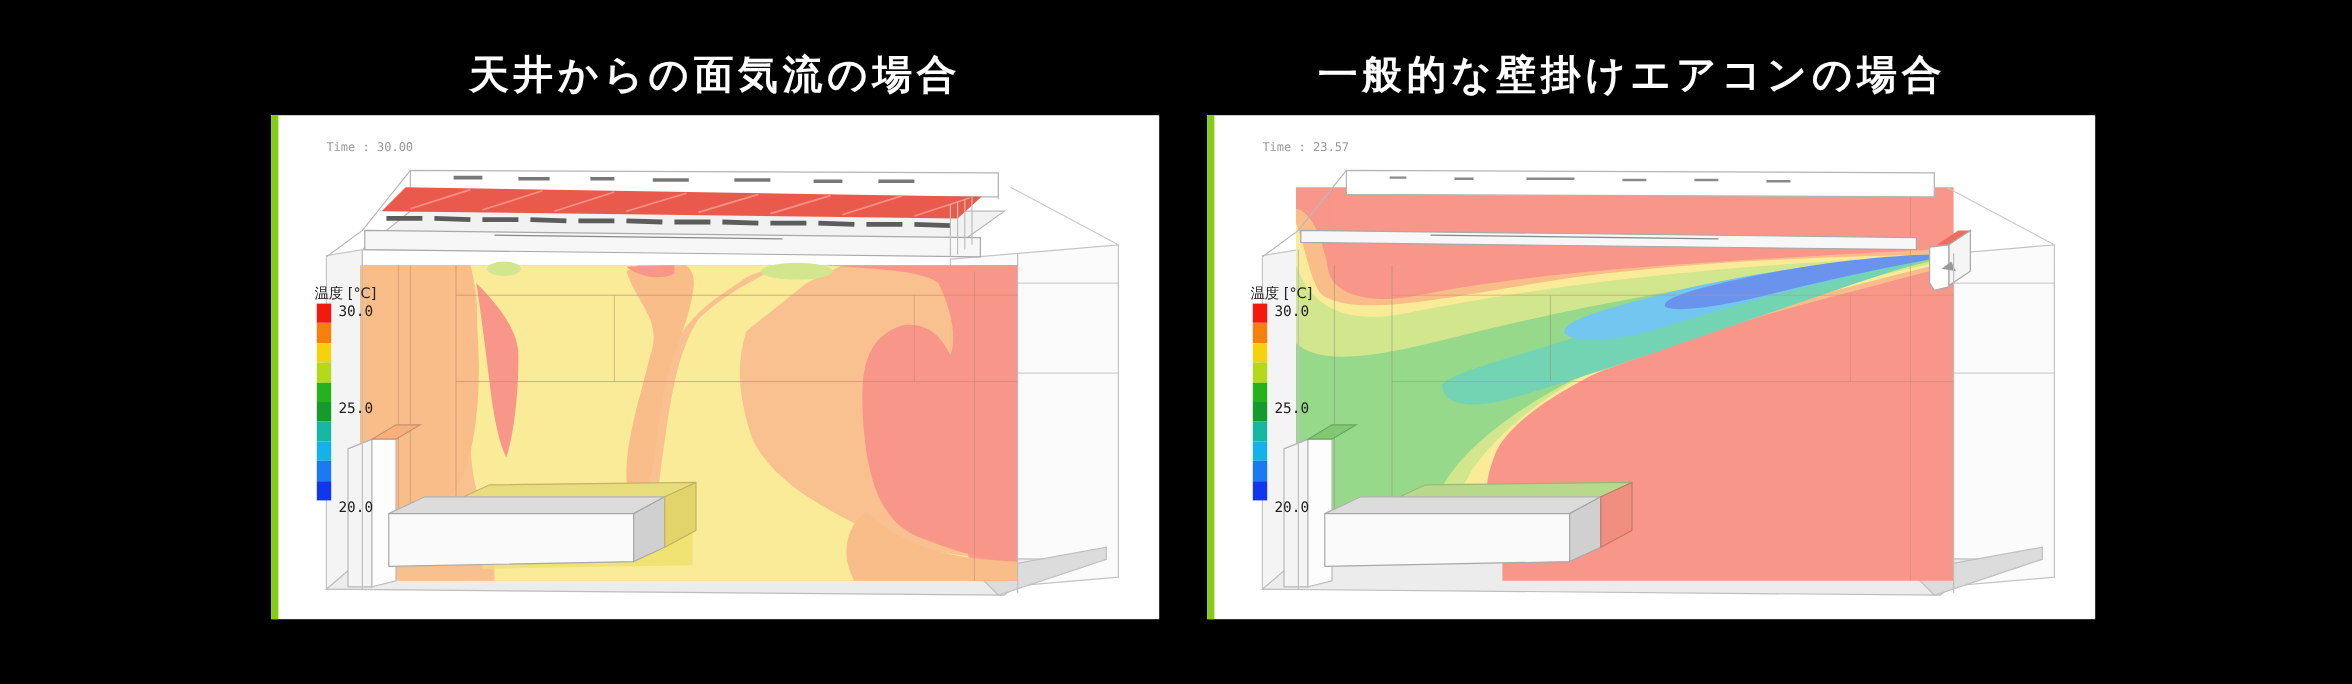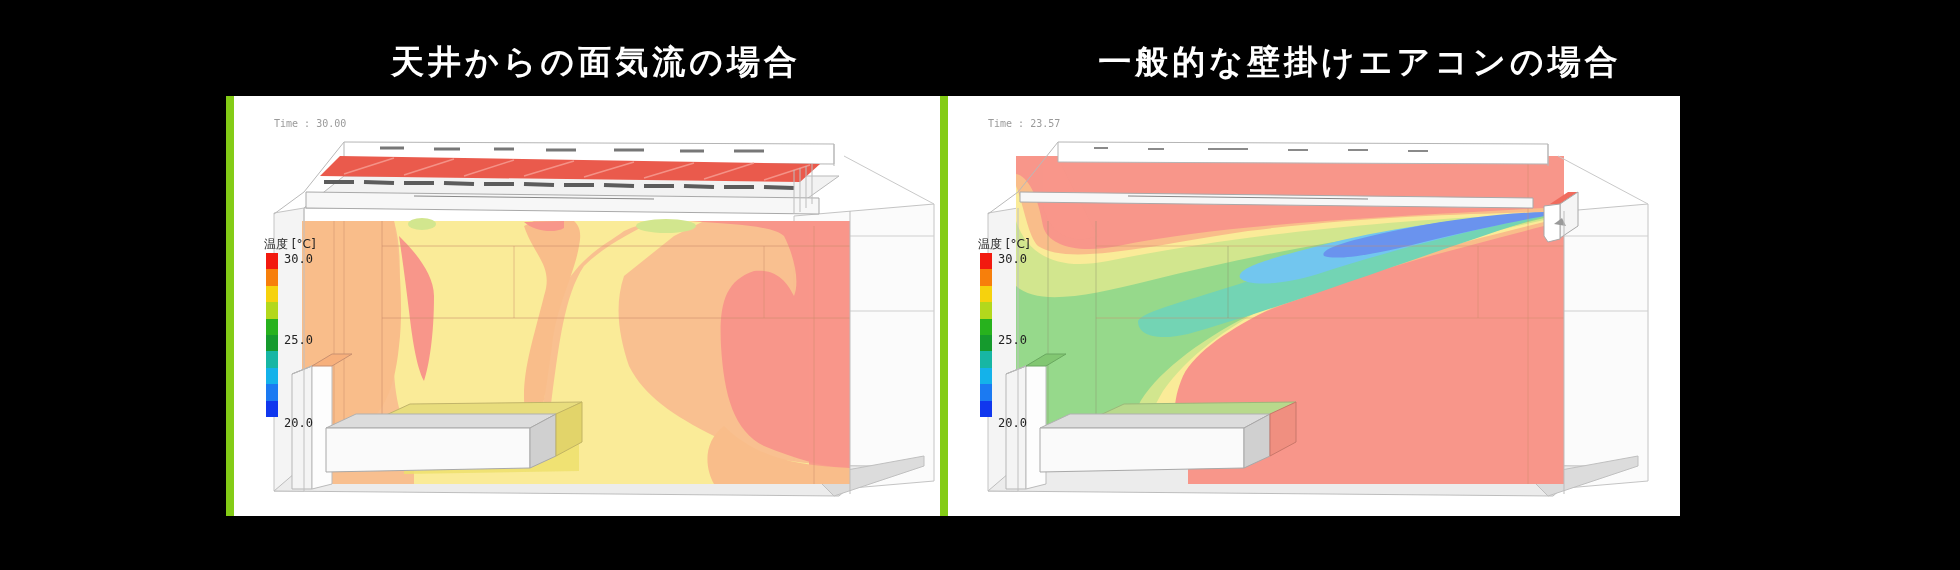--- a/index.html
+++ b/index.html
@@ -3,23 +3,23 @@
 <meta charset="utf-8">
 <style>
   html, body { margin: 0; padding: 0; background: #000; }
   body { width: 1960px; height: 570px; position: relative; overflow: hidden;
          font-family: "DejaVu Sans", sans-serif; }
   .title { position: absolute; top: 40px; color: #fff; font-size: 33px; font-weight: bold;
            letter-spacing: 4px; white-space: nowrap; text-align: center; }
   .title.t1 { left: 226px; width: 740px; }
   .title.t2 { left: 990px; width: 740px; }
   .panel { position: absolute; top: 96px; width: 740px; height: 420px; background: #fff;
-           border-left: 8px solid #84cc16; box-sizing: border-box; overflow: hidden; }
+           border-left: 6px solid #84cc16; box-sizing: border-box; overflow: hidden; }
   .panel.p1 { left: 226px; }
-  .panel.p2 { left: 940px; padding-left: 40px; }
+  .panel.p2 { left: 1006px; padding-left: 40px; }
   .panel svg { position: absolute; left: 0; top: 0; }
   .time { position: absolute; left: 40px; top: 22px; font-family: "DejaVu Sans Mono", monospace;
           font-size: 10px; color: #9a9a9a; }
   .legend { position: absolute; left: 30px; top: 140px; width: 80px; height: 200px; }
   .legend-title { position: absolute; left: 0; top: 0; font-size: 12px; color: #222;
                   font-family: "DejaVu Sans", sans-serif; white-space: nowrap; text-align: center; }
   .legend-bar { position: absolute; left: 2px; top: 17px; width: 12px; height: 164px;
                 display: flex; flex-direction: column; }
   .legend-bar div { flex: 1; }
   .legend-label { position: absolute; left: 20px; font-size: 12px; color: #222;

